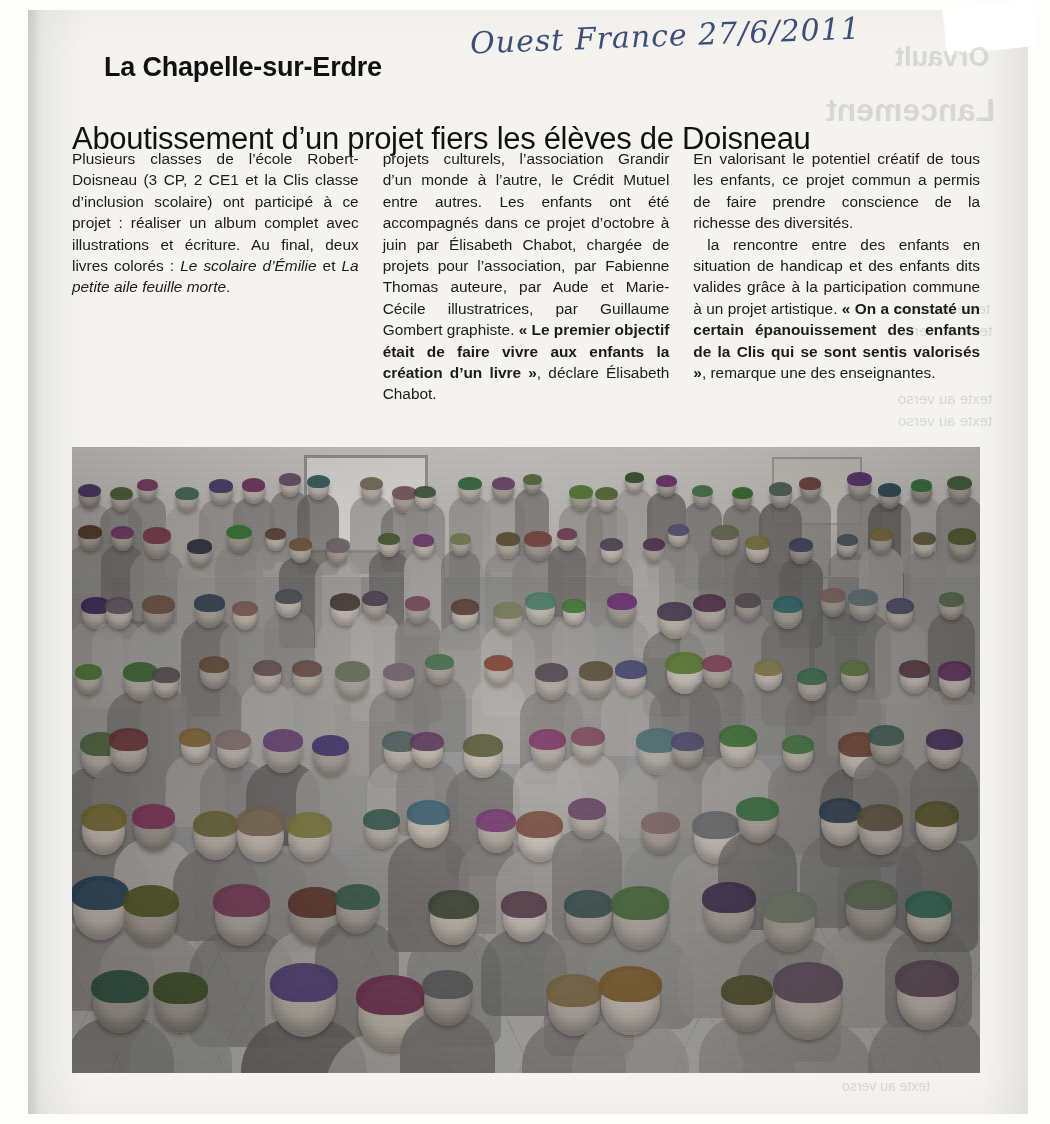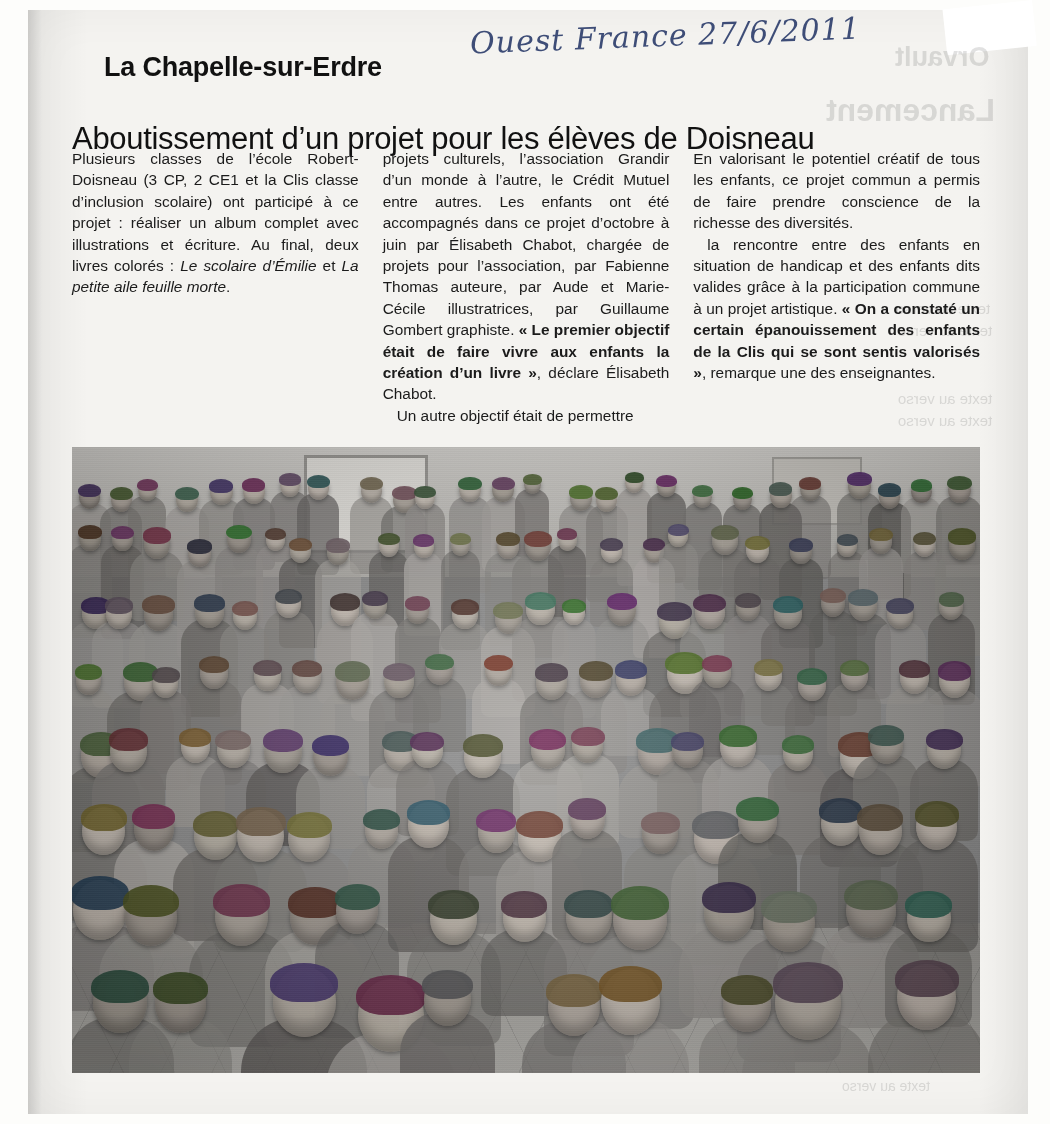--- a/index.html
+++ b/index.html
@@ -215,29 +215,28 @@
   <div class="bleed b2">Lancement</div>
   <div class="bleed b3">texte au verso</div>
   <div class="bleed b4">texte au verso</div>
   <div class="bleed b5">texte au verso</div>
   <div class="bleed b6">texte au verso</div>
   <div class="bleed b7">texte au verso</div>
 
   <div class="handwriting">Ouest France 27/6/2011</div>
 
   <div class="locality">La Chapelle-sur-Erdre</div>
-  <h1 class="headline">Aboutissement d’un projet pour les élèves de Doisneau</h1>
+  <h1 class="headline">Aboutissement d’un projet fiers les élèves de Doisneau</h1>
 
   <div class="columns">
     <div class="col">
         <p><span>Plusieurs classes de l’école Robert-Doisneau (3 CP, 2 CE1 et la Clis classe d’inclusion scolaire) ont participé à ce projet : réaliser un album complet avec illustrations et écriture. Au final, deux livres colorés : </span><span class="ital">Le scolaire d’Émilie</span><span> et </span><span class="ital">La petite aile feuille morte</span><span>.</span></p>
       </div>
     <div class="col">
         <p><span>projets culturels, l’association Grandir d’un monde à l’autre, le Crédit Mutuel entre autres. Les enfants ont été accompagnés dans ce projet d’octobre à juin par Élisabeth Chabot, chargée de projets pour l’association, par Fabienne Thomas auteure, par Aude et Marie-Cécile illustratrices, par Guillaume Gombert graphiste. </span><span class="bold">« Le premier objectif était de faire vivre aux enfants la création d’un livre »</span><span>, déclare Élisabeth Chabot.</span></p>
-        <p><span>Un autre objectif était de permettre</span></p>
       </div>
     <div class="col">
         <p><span>En valorisant le potentiel créatif de tous les enfants, ce projet commun a permis de faire prendre conscience de la richesse des diversités.</span></p>
         <p><span>la rencontre entre des enfants en situation de handicap et des enfants dits valides grâce à la participation commune à un projet artistique. </span><span class="bold">« On a constaté un certain épanouissement des enfants de la Clis qui se sont sentis valorisés »</span><span>, remarque une des enseignantes.</span></p>
       </div>
   </div>
 
   <div class="photo">
     <div class="wall"></div>
     <div class="door"></div>

